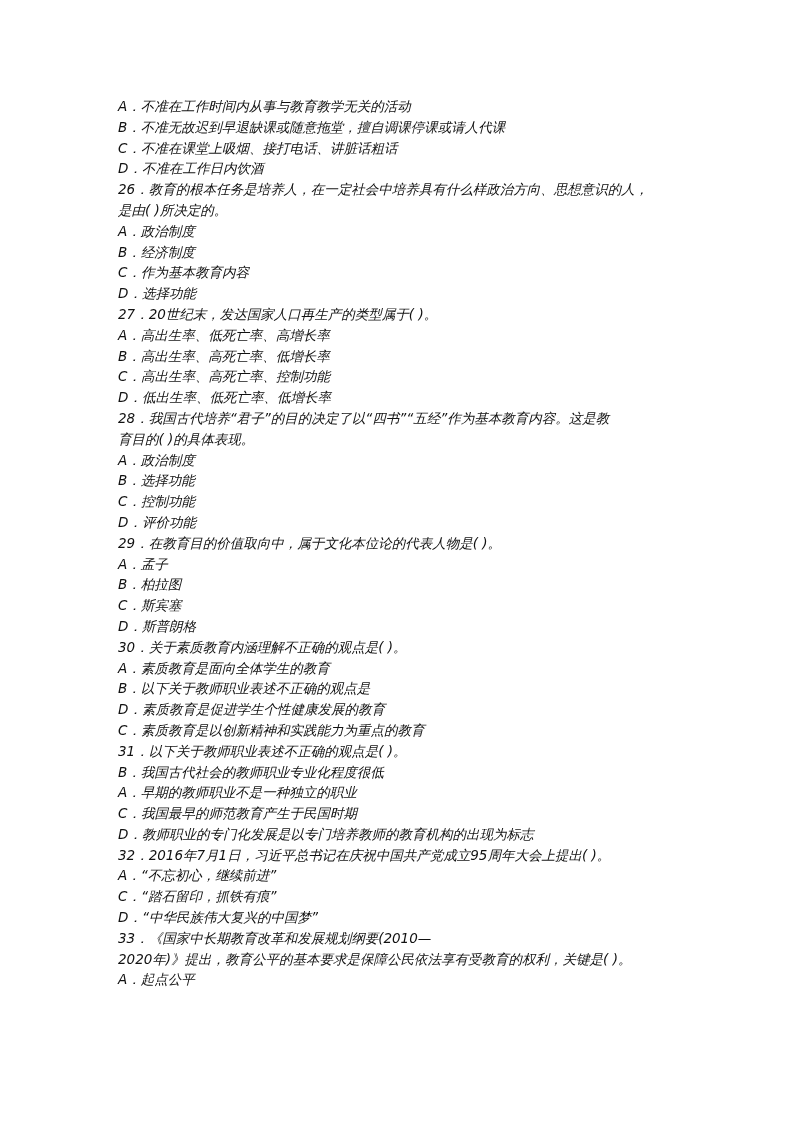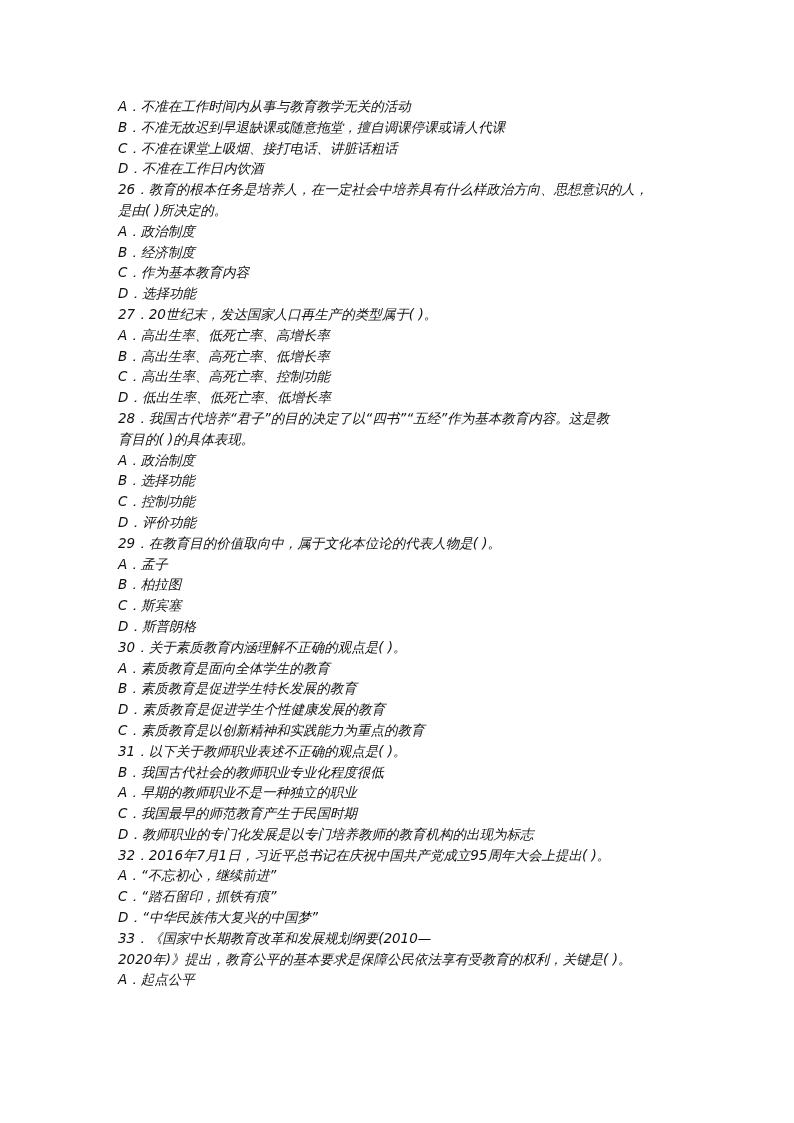--- a/index.html
+++ b/index.html
@@ -42,21 +42,21 @@
   <p class="line">B．选择功能</p>
   <p class="line">C．控制功能</p>
   <p class="line">D．评价功能</p>
   <p class="line">29．在教育目的价值取向中，属于文化本位论的代表人物是( )。</p>
   <p class="line">A．孟子</p>
   <p class="line">B．柏拉图</p>
   <p class="line">C．斯宾塞</p>
   <p class="line">D．斯普朗格</p>
   <p class="line">30．关于素质教育内涵理解不正确的观点是( )。</p>
   <p class="line">A．素质教育是面向全体学生的教育</p>
-  <p class="line">B．素质教育是促进学生特长发展的教育</p>
+  <p class="line">B．以下关于教师职业表述不正确的观点是</p>
   <p class="line">D．素质教育是促进学生个性健康发展的教育</p>
   <p class="line">C．素质教育是以创新精神和实践能力为重点的教育</p>
   <p class="line">31．以下关于教师职业表述不正确的观点是( )。</p>
   <p class="line">B．我国古代社会的教师职业专业化程度很低</p>
   <p class="line">A．早期的教师职业不是一种独立的职业</p>
   <p class="line">C．我国最早的师范教育产生于民国时期</p>
   <p class="line">D．教师职业的专门化发展是以专门培养教师的教育机构的出现为标志</p>
   <p class="line">32．2016年7月1日，习近平总书记在庆祝中国共产党成立95周年大会上提出( )。</p>
   <p class="line">A．“不忘初心，继续前进”</p>
   <p class="line">C．“踏石留印，抓铁有痕”</p>

